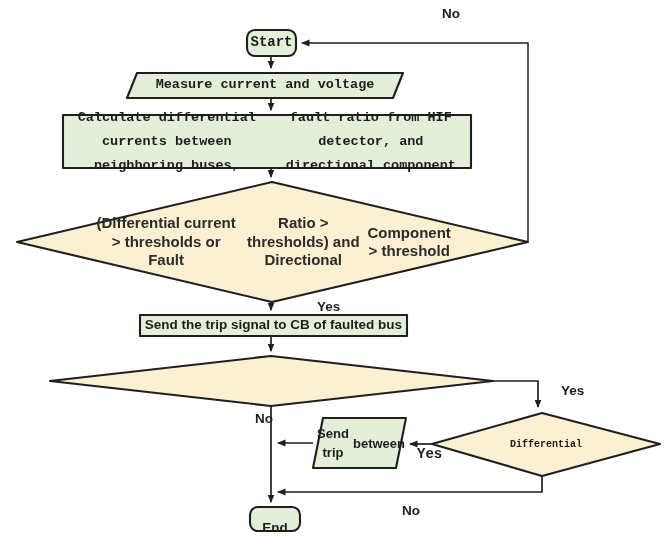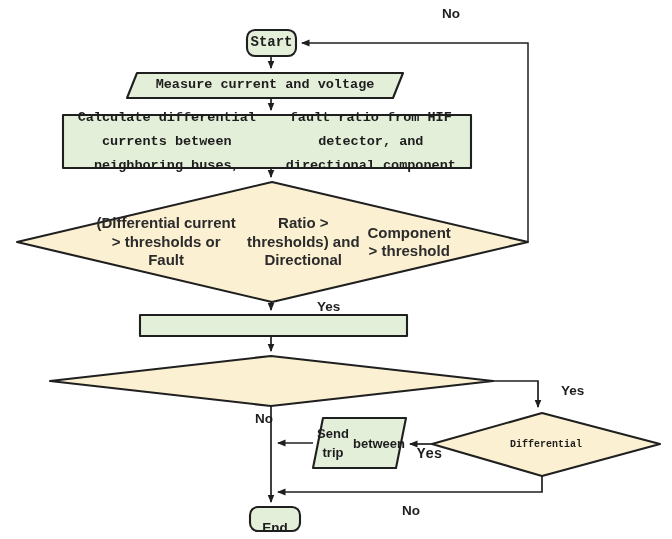--- a/index.html
+++ b/index.html
@@ -61,20 +61,21 @@
     <div>Calculate differential currents between neighboring buses,</div>
     <div>fault ratio from HIF detector, and directional component</div>
   </div>
 
   <div class="lbl sans stack" style="left:92px;top:208px;width:360px;height:68px;font-size:15px;line-height:18.5px;color:#2b2b2b;">
     <div>(Differential current &gt; thresholds or Fault</div>
     <div>Ratio &gt; thresholds) and Directional</div>
     <div>Component &gt; threshold</div>
   </div>
 
+  <div class="lbl sans" style="left:140px;top:315px;width:267px;height:21px;font-size:13.5px;">Send the trip signal to CB of faulted bus</div>
 
 
   <div class="lbl sans stack" style="left:313px;top:418px;width:92px;height:50px;font-size:13px;line-height:19px;">
     <div>Send trip</div>
     <div>between</div>
   </div>
 
   <div class="lbl serif stack" style="left:432px;top:413px;width:228px;height:63px;font-size:10px;line-height:18px;">
     <div>Differential</div>
   </div>

